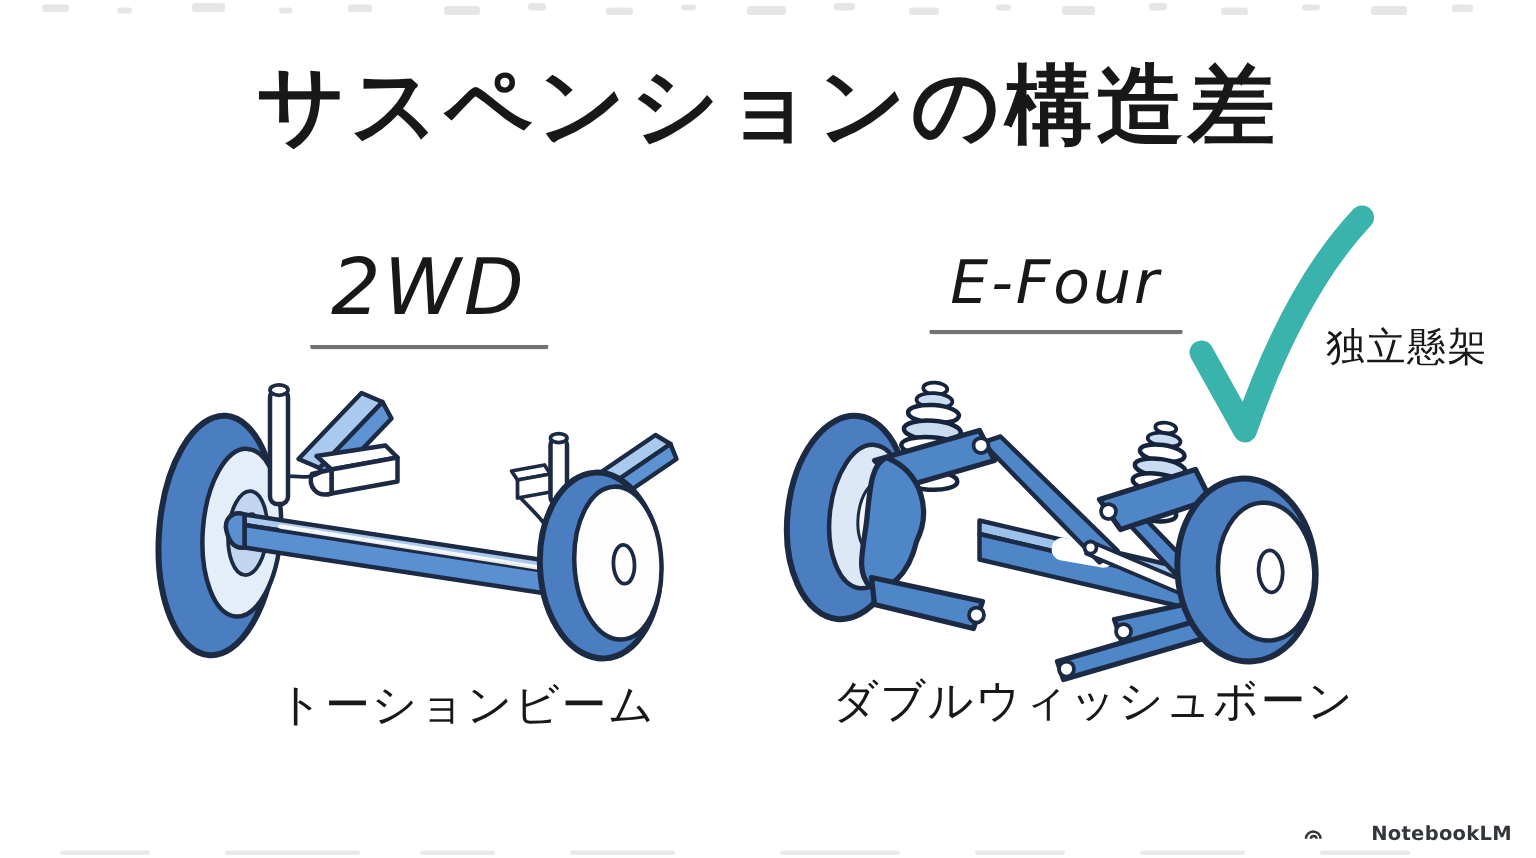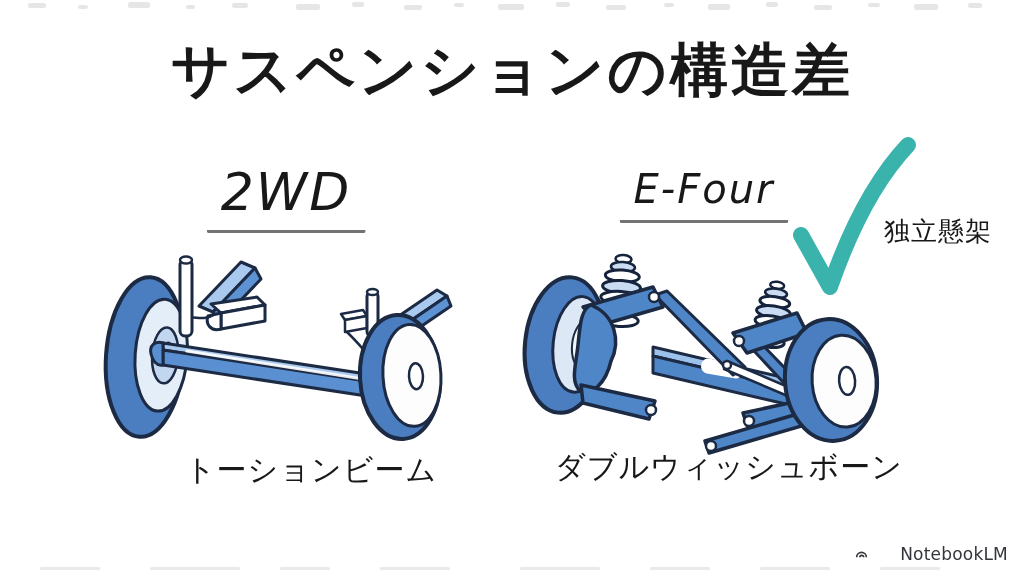--- a/index.html
+++ b/index.html
@@ -43,21 +43,21 @@
     top:214px;left:884px;
     font-size:26px;font-weight:500;letter-spacing:1px;white-space:nowrap;
     color:#181818;
   }
   
   .watermark{
     right:16px;bottom:8px;
     display:flex;align-items:center;gap:4px;
     color:#33373b;
   }
-  .watermark-label{font-size:17px;font-weight:400;letter-spacing:.2px;padding-left:28px;}
+  .watermark-label{font-size:13px;font-weight:700;letter-spacing:.2px;padding-left:28px;}
   svg{display:block;}
 </style>
 </head>
 <body>
 
 <svg class="abs artifact-strip" style="top:0;height:22px" width="1024" height="22">
   <g fill="#d2d2d2" opacity="0.55">
     <rect x="28" y="3" width="18" height="5" rx="2"></rect>
       <rect x="78" y="5" width="10" height="4" rx="2"></rect>
     <rect x="128" y="2" width="22" height="6" rx="2"></rect>

